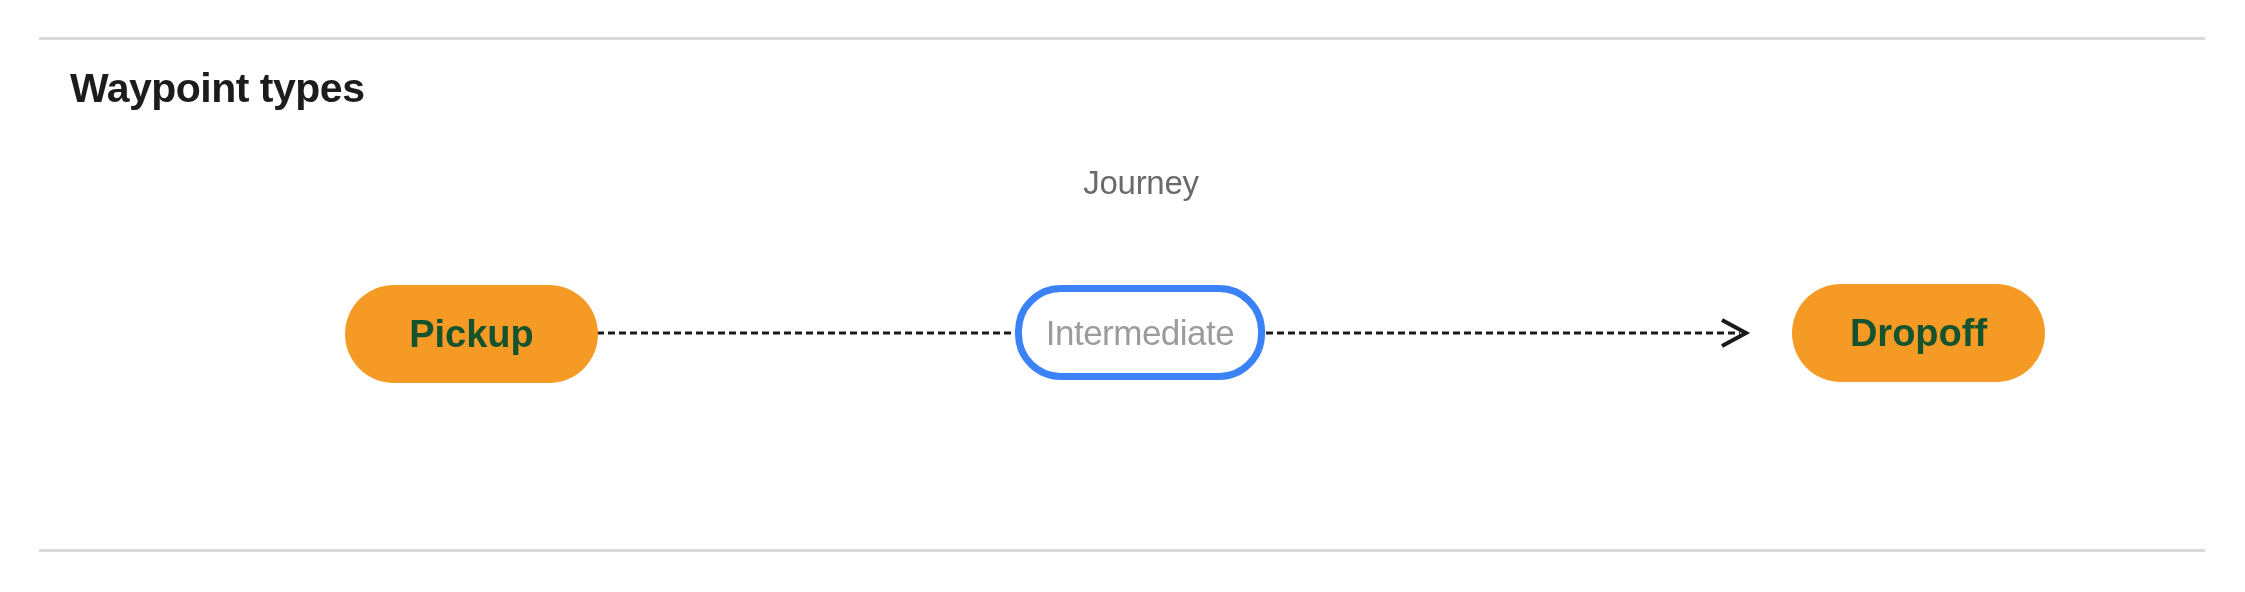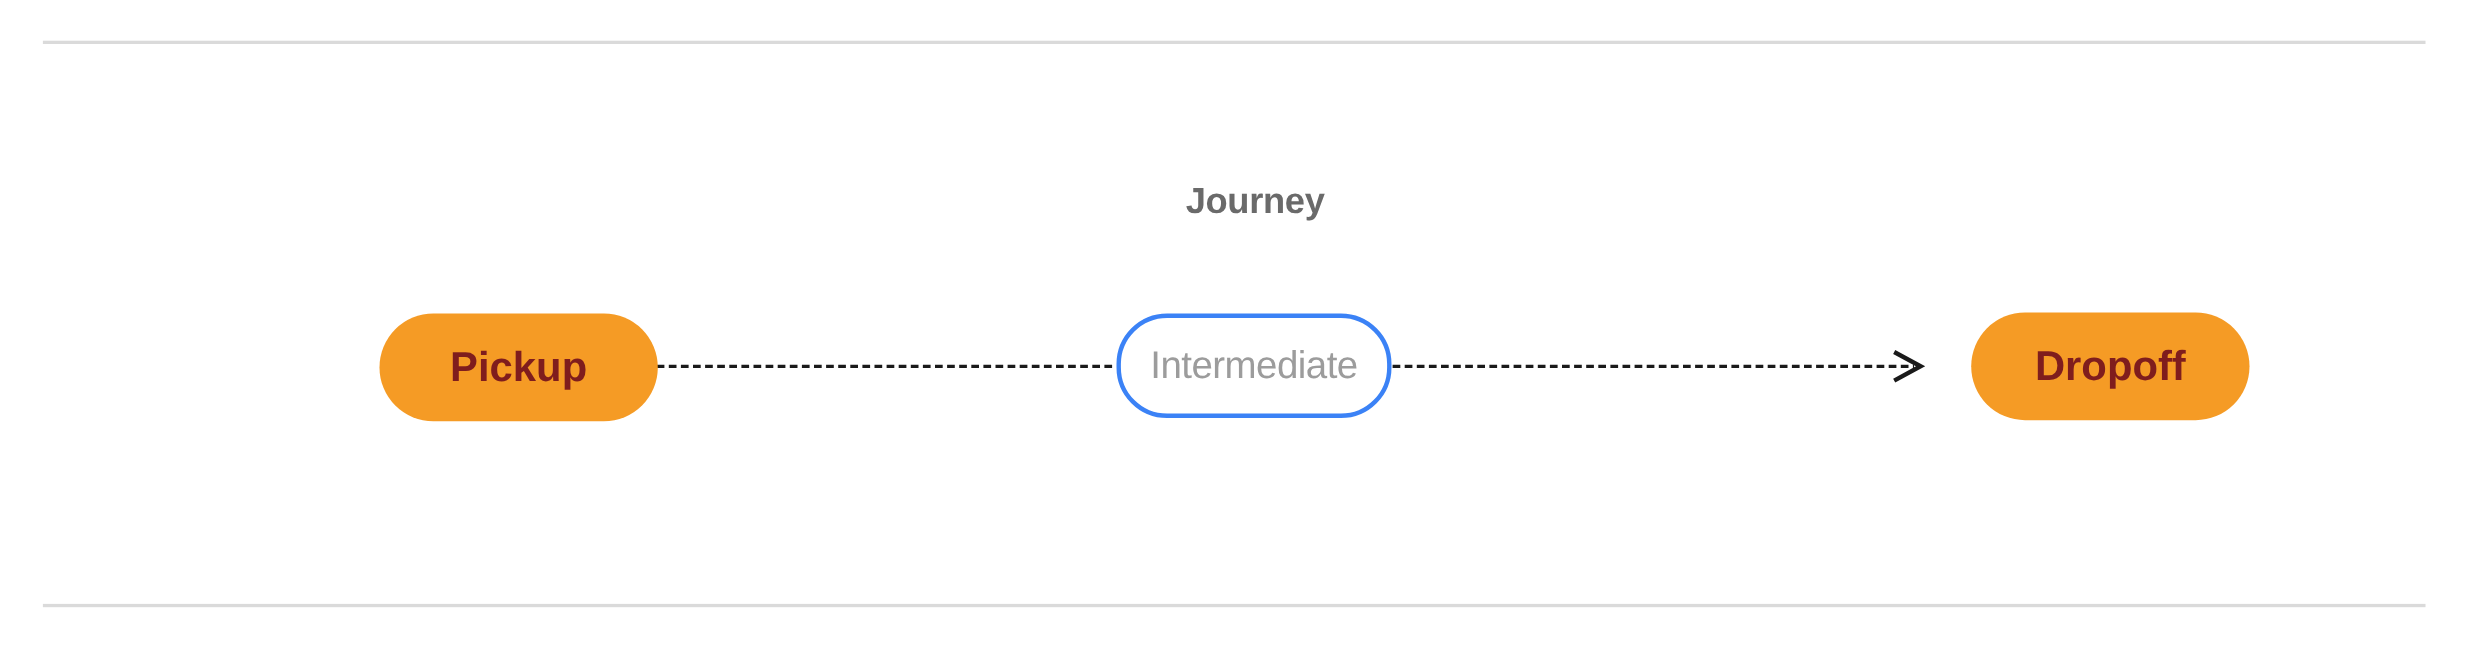--- a/index.html
+++ b/index.html
@@ -36,21 +36,21 @@
     letter-spacing: -0.5px;
     color: #1c1c1c;
   }
 
   .diagram-title {
     position: absolute;
     left: 1141px;
     top: 164px;
     transform: translateX(-50%);
     font-size: 33px;
-    font-weight: 700;
+    font-weight: 400;
     letter-spacing: -0.3px;
     color: #6a6a6a;
     white-space: nowrap;
   }
 
   .edges-layer {
     position: absolute;
     left: 0;
     top: 0;
     width: 2245px;
@@ -61,45 +61,46 @@
   .node {
     position: absolute;
     display: flex;
     align-items: center;
     justify-content: center;
     box-sizing: border-box;
     white-space: nowrap;
   }
   .node.filled {
     background: #f59b25;
-    color: #7f1d1d;
+    color: #14532d;
     font-size: 38px;
     font-weight: 700;
     border-radius: 49px;
   }
   .node.outlined {
     background: #ffffff;
-    border: 4px solid #3b82f6;
+    border: 7px solid #3b82f6;
     color: #9c9c9c;
     font-size: 35px;
     font-weight: 500;
     letter-spacing: -0.5px;
     border-radius: 46px;
   }
   .node-pickup   { left: 345px;  top: 285px; width: 253px; height: 98px; }
   .node-intermediate { left: 1015px; top: 285px; width: 250px; height: 95px; }
   .node-dropoff  { left: 1792px; top: 284px; width: 253px; height: 98px; }
 </style>
 </head>
 <body>
 
 <div class="canvas">
 
   <div class="divider top"></div>
 
+  <h2 class="section-heading">Waypoint types</h2>
 
   <div class="diagram-title">Journey</div>
 
   <svg class="edges-layer" viewBox="0 0 2245 592" xmlns="http://www.w3.org/2000/svg">
     <line x1="597" y1="333" x2="1014" y2="333" stroke="#1a1a1a" stroke-width="3" stroke-dasharray="7 4"></line>
     <line x1="1266" y1="333" x2="1740" y2="333" stroke="#1a1a1a" stroke-width="3" stroke-dasharray="7 4"></line>
     <path d="M 1722 320 L 1746 333 L 1722 346" fill="none" stroke="#1a1a1a" stroke-width="4" stroke-linejoin="miter"></path>
   </svg>
 
   <div class="node filled node-pickup">Pickup</div>

